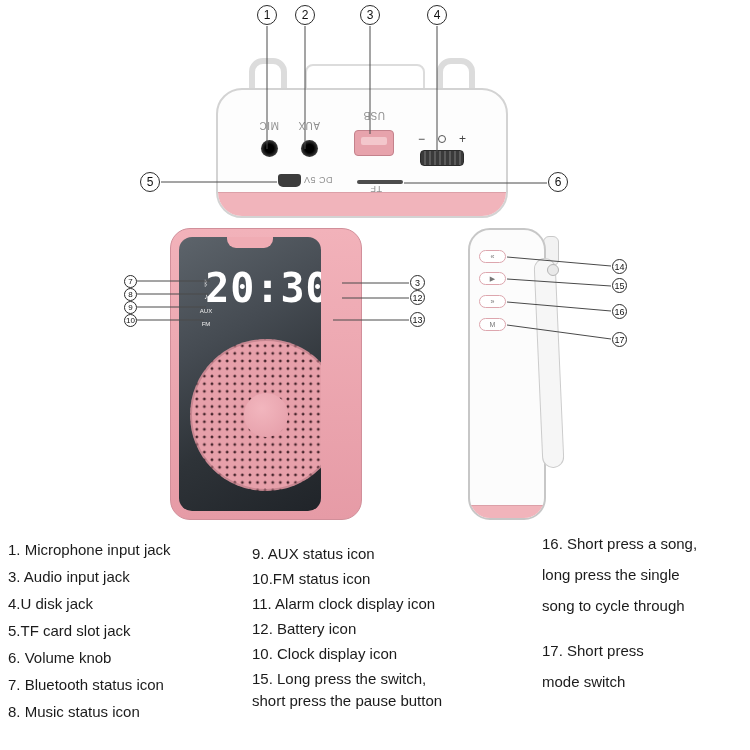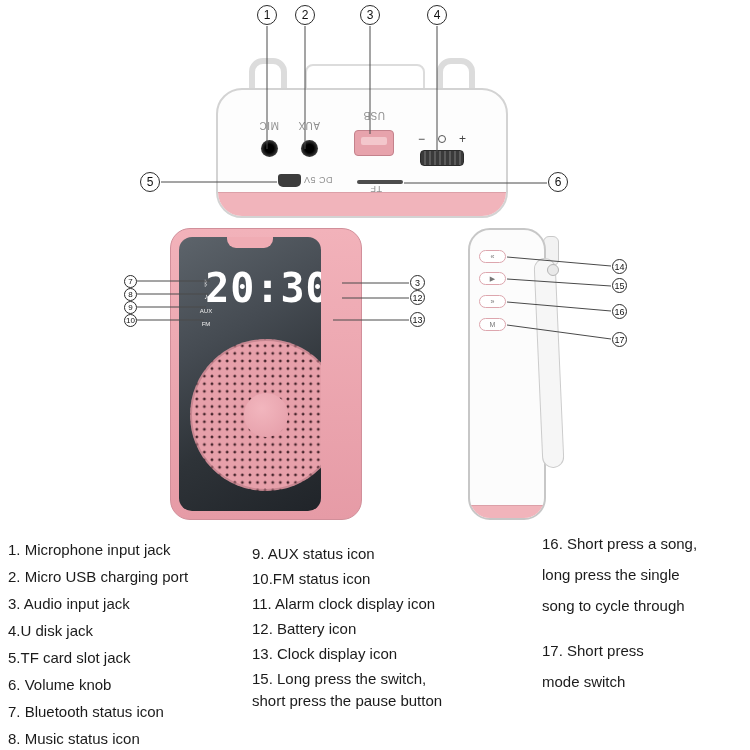--- a/index.html
+++ b/index.html
@@ -180,34 +180,33 @@
   <div class="co sm" style="left:410px;top:275px">3</div>
   <div class="co sm" style="left:410px;top:290px">12</div>
   <div class="co sm" style="left:410px;top:312px">13</div>
   <div class="co sm" style="left:612px;top:259px">14</div>
   <div class="co sm" style="left:612px;top:278px">15</div>
   <div class="co sm" style="left:612px;top:304px">16</div>
   <div class="co sm" style="left:612px;top:332px">17</div>
 
   <div class="legend col1">
     <div class="li">1. Microphone input jack</div>
-    <div class="li">2. Micro USB charging port</div>
     <div class="li">3. Audio input jack</div>
     <div class="li">4.U disk jack</div>
     <div class="li">5.TF card slot jack</div>
     <div class="li">6. Volume knob</div>
     <div class="li">7. Bluetooth status icon</div>
     <div class="li">8. Music status icon</div>
   </div>
   <div class="legend col2">
     <div class="li">9. AUX status icon</div>
     <div class="li">10.FM status icon</div>
     <div class="li">11. Alarm clock display icon</div>
     <div class="li">12. Battery icon</div>
-    <div class="li">13. Clock display icon</div>
+    <div class="li">10. Clock display icon</div>
     <div class="li">15. Long press the switch,
 short press the pause button</div>
   </div>
   <div class="legend col3">
     <div class="li">16. Short press a song,
 long press the single
 song to cycle through</div>
     <div class="li">17. Short press
 mode switch</div>
   </div>

